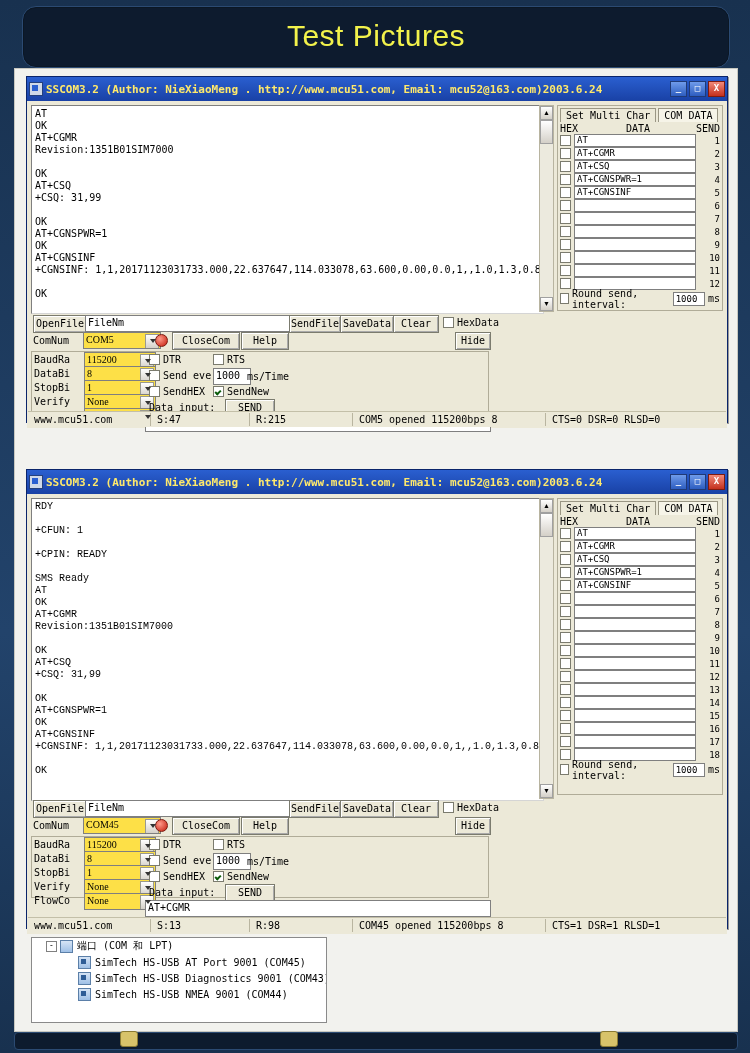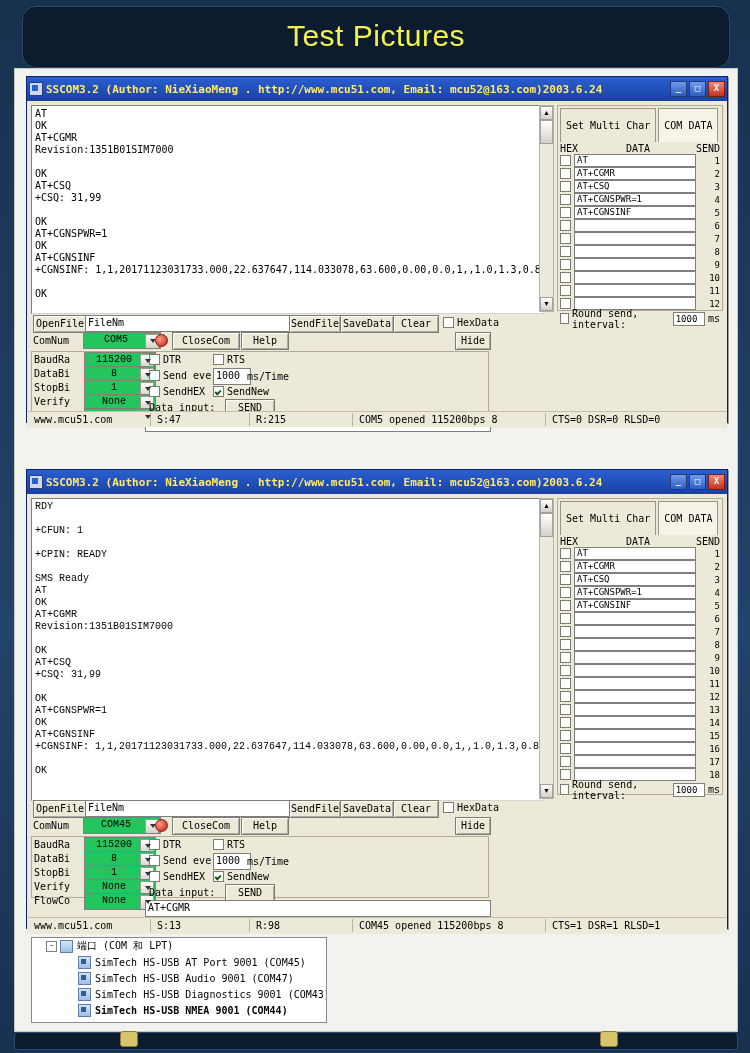--- a/index.html
+++ b/index.html
@@ -84,21 +84,21 @@
     position:absolute;top:14px;left:0;right:0;height:22px;
     background:linear-gradient(#fff,#d4d0c8);border:1px solid #a0a0a0;
   }
 
   
   .multi{
     position:absolute;background:#ece9d8;border:1px solid #b0ac98;
   }
   .multi-tabs{display:flex;gap:2px;padding:2px 2px 0 2px;font-size:10px;}
   .mtab{
-    padding:11px 5px;border:1px solid #9a9684;border-bottom:none;
+    padding:1px 5px;border:1px solid #9a9684;border-bottom:none;
     background:#ece9d8;font-family:"DejaVu Sans Mono", monospace;
   }
   .mtab.sel{background:#f6f4e8;}
   .multi-head{
     display:flex;font-size:10px;font-family:"DejaVu Sans Mono", monospace;
     padding:1px 2px 0 2px;
   }
   .multi-head .h-hex{width:30px;}
   .multi-head .h-data{flex:1;text-align:center;}
   .multi-head .h-send{width:34px;text-align:right;}
@@ -124,23 +124,23 @@
     text-align:center;display:inline-block;line-height:15px;height:16px;
     color:#000;
   }
   .fld{
     background:#fff;border:1px solid #7f7f7f;
     font-family:"DejaVu Sans Mono", monospace;font-size:10px;line-height:14px;
     padding:0 2px;overflow:hidden;white-space:nowrap;height:15px;
   }
   .lab{font-family:"DejaVu Sans Mono", monospace;font-size:10px;line-height:14px;}
   .combo{
-    background:#22c55e;border:1px solid #7f7f7f;height:15px;
-    font-family:Liberation Mono, monospace;font-size:10px;line-height:14px;
-    padding:0 14px 0 2px;position:relative;overflow:hidden;white-space:nowrap;text-align:center;
+    background:#fde047;border:1px solid #7f7f7f;height:15px;
+    font-family:Liberation Serif, serif;font-size:10px;line-height:14px;
+    padding:0 14px 0 2px;position:relative;overflow:hidden;white-space:nowrap;
   }
   .combo::after{
     content:"";position:absolute;right:1px;top:1px;width:12px;height:13px;
     background:linear-gradient(#fff,#d4d0c8);border:1px solid #9a9a90;
   }
   .combo .cav{position:absolute;right:4px;top:6px;width:0;height:0;border-left:3px solid transparent;border-right:3px solid transparent;border-top:4px solid #333;z-index:2;}
   .chk{display:flex;align-items:center;font-family:"DejaVu Sans Mono", monospace;font-size:10px;}
   .chk .bx{width:9px;height:9px;border:1px solid #7b7b6e;background:#fff;margin-right:3px;position:relative;}
   .chk.on .bx::after{
     content:"";position:absolute;left:1px;top:3px;width:4px;height:2px;
@@ -588,27 +588,23 @@
         <span class="tplus">-</span>
         <span class="tico"></span>
         <span>端口 (COM 和 LPT)</span>
       </div>
       <div class="trow" style="padding-left:46px;">
         <span class="tico port"></span>
         <span>SimTech HS-USB AT Port 9001 (COM45)</span>
       </div>
       <div class="trow" style="padding-left:46px;">
         <span class="tico port"></span>
-        <span>SimTech HS-USB Audio 9001 (COM47)</span>
+        <span>SimTech HS-USB Diagnostics 9001 (COM43)</span>
       </div>
       <div class="trow" style="padding-left:46px;">
-        <span class="tico port"></span>
-        <span>SimTech HS-USB Diagnostics 9001 (COM43)</span>
-      </div>
-      <div class="trow" style="padding-left:46px;font-weight:bold;">
         <span class="tico port"></span>
         <span>SimTech HS-USB NMEA 9001 (COM44)</span>
       </div>
     </div>
 
   </div>
 
   <div class="bottombar"></div>
   <div class="knob l"></div>
   <div class="knob r"></div>

